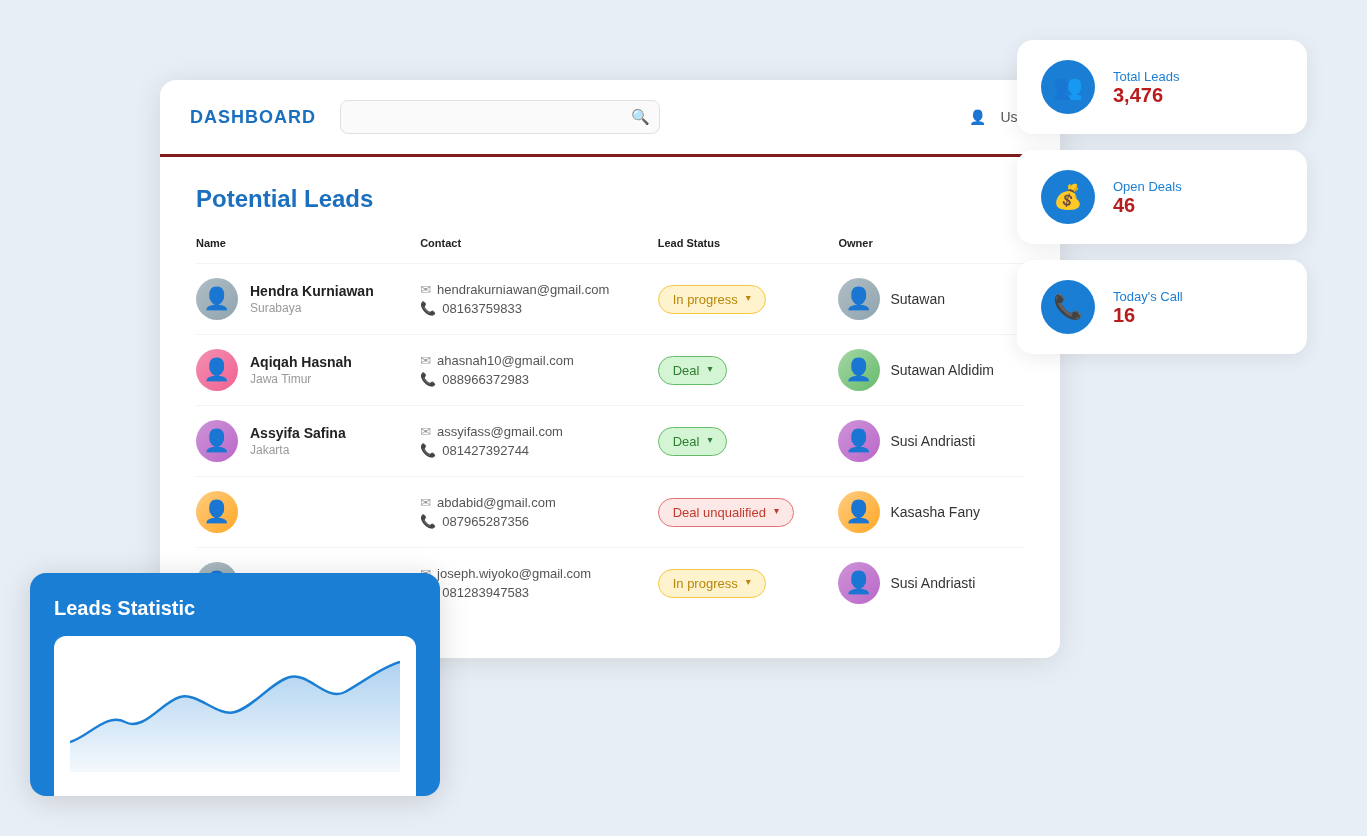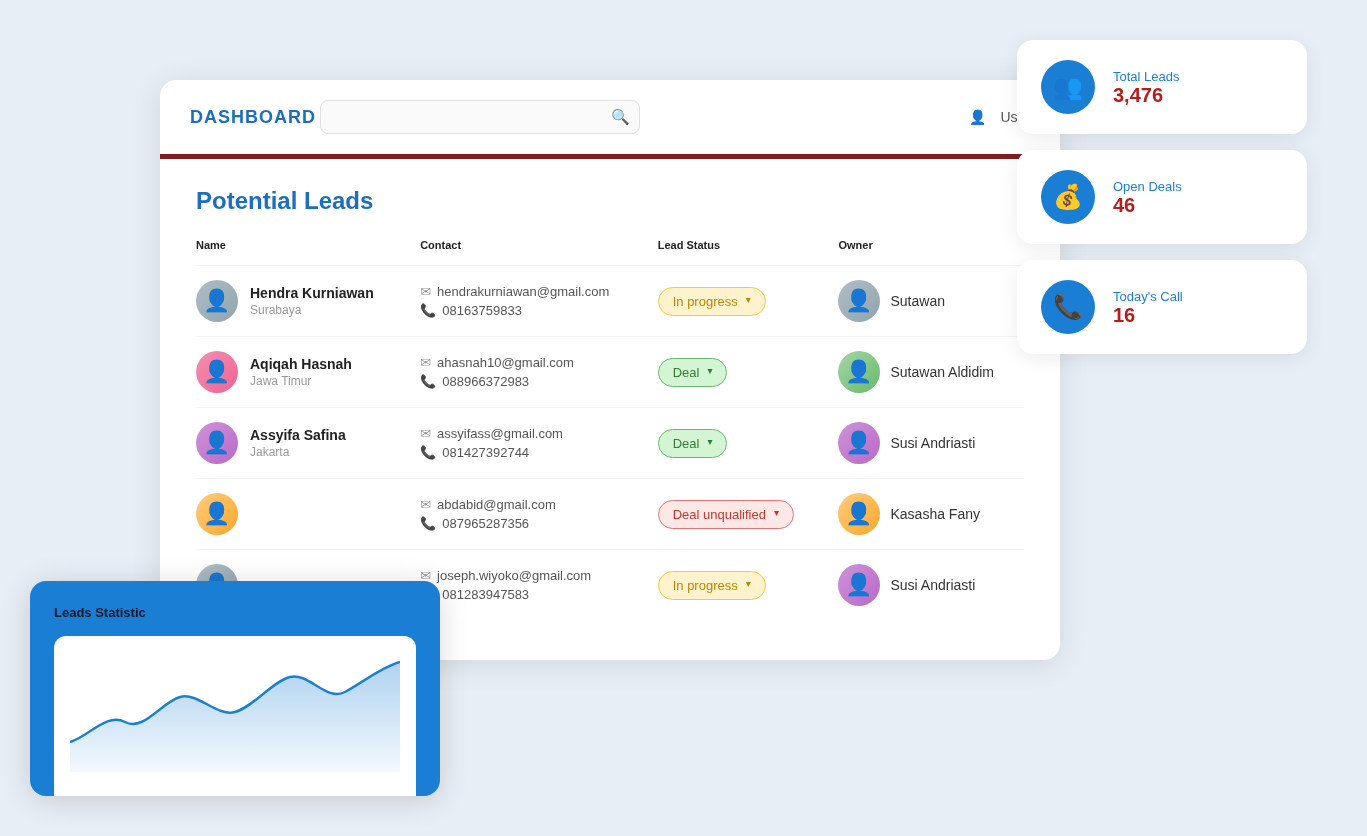--- a/index.html
+++ b/index.html
@@ -23,21 +23,22 @@
       box-shadow: 0 4px 30px rgba(0,0,0,0.10);
       padding: 0 0 30px 0;
       z-index: 2;
     }
 
     
     .dashboard-header {
       display: flex;
       align-items: center;
       padding: 20px 30px;
-      border-bottom: 5px solid #7f1d1d;
+      border-bottom: 3px solid #7f1d1d;
+      gap: 20px;
     }
     .dashboard-title {
       color: #1a6fbf;
       font-weight: 800;
       font-size: 18px;
       letter-spacing: 1px;
       min-width: 130px;
     }
     .search-bar {
       flex: 1;
@@ -249,22 +250,22 @@
       left: 30px;
       width: 410px;
       background: #1a7fd4;
       border-radius: 16px;
       box-shadow: 0 4px 30px rgba(0,0,0,0.15);
       z-index: 4;
       padding: 24px 24px 0 24px;
       overflow: hidden;
     }
     .chart-title {
-      color: #0f172a;
-      font-size: 13px;
+      color: #ffffff;
+      font-size: 20px;
       font-weight: 700;
       margin-bottom: 16px;
     }
     .chart-area {
       background: #fff;
       border-radius: 12px 12px 0 0;
       padding: 16px 16px 0 16px;
       height: 160px;
       position: relative;
       overflow: hidden;

